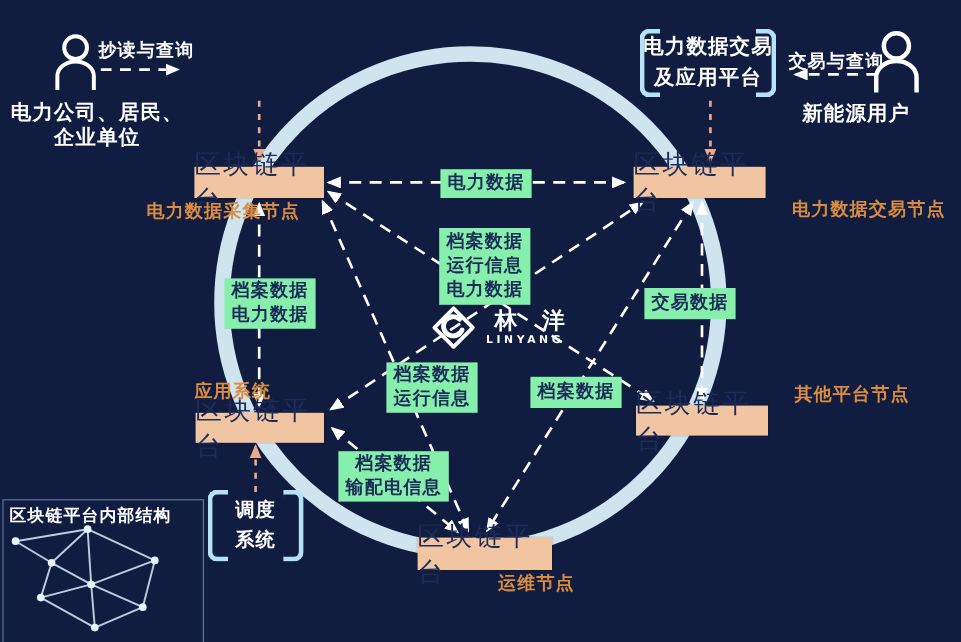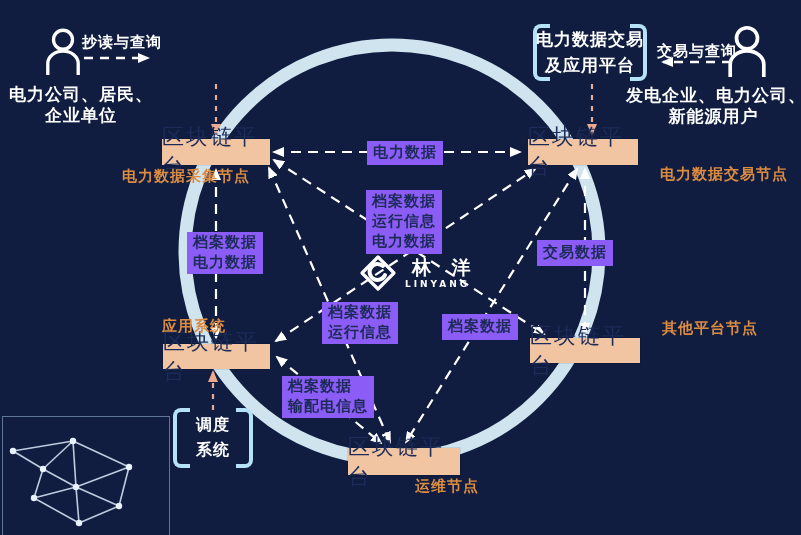--- a/index.html
+++ b/index.html
@@ -18,22 +18,22 @@
     background:#f2c5a2; color:#1c2b58; font-weight:normal; font-size:22px;
     letter-spacing:2px; box-shadow:0 0 0 1px rgba(0,0,0,.08);
   }
   
   .role {
     position:absolute; color:#db8c41; font-weight:bold; font-size:15px;
     letter-spacing:1px; white-space:nowrap;padding-left:48px;
   }
   
   .chip {
-    position:absolute; background:#8b5cf6; color:#1c2b58; font-weight:bold;
-    font-size:15px; line-height:1.33; text-align:left; padding:1px 6px;
+    position:absolute; background:#86efac; color:#1c2b58; font-weight:bold;
+    font-size:15px; line-height:1.33; text-align:center; padding:1px 6px;
     display:flex; flex-direction:column; justify-content:center;
     white-space:nowrap; letter-spacing:1px;
   }
   
   .bracket {
     position:absolute; display:flex; flex-direction:column; justify-content:center;
     align-items:center; text-align:center; font-weight:bold; color:#fff;
   }
   .bracket::before, .bracket::after {
     content:""; position:absolute; top:0; bottom:0; width:13px;
@@ -115,21 +115,20 @@
     <div>电力公司、居民、</div>
     <div>企业单位</div>
   </div>
   <div class="flow-label" style="left:82px;top:33px">抄读与查询</div>
 
   <svg class="abs" style="left:726px;top:24px" width="42" height="60" viewBox="-20 -2 40 56">
     <circle cx="0" cy="11" r="10" fill="none" stroke="#fff" stroke-width="3.5"></circle>
     <path d="M-16,48 V36 a16,13 0 0 1 32,0 V48" fill="none" stroke="#fff" stroke-width="3.5" stroke-linejoin="round"></path>
   </svg>
   <div class="actor-label" style="left:626px;top:85px;width:175px">
-    <div>发电企业、电力公司、</div>
     <div>新能源用户</div>
   </div>
   <div class="flow-label" style="left:657px;top:42px">交易与查询</div>
   <div class="bracket" style="left:533px;top:24px;width:114px;height:57px">
     <div class="ln">电力数据交易</div>
     <div class="ln">及应用平台</div>
   </div>
 
   <div class="bracket small" style="left:173px;top:408px;width:80px;height:60px">
     <div class="ln">调度</div>
@@ -174,20 +173,21 @@
       <path d="M0,-16 L16,0 L0,16 L-16,0 Z" fill="none" stroke="#fff" stroke-width="3.2" stroke-linejoin="round"></path>
       <path d="M5,-7 A8,8 0 1 0 7,2" fill="none" stroke="#fff" stroke-width="4" stroke-linecap="round"></path>
     </svg>
     <div class="logo-text">
       <div class="logo-name">林 洋</div>
       <div class="logo-sub">LINYANG</div>
     </div>
   </div>
 
   <div class="inset">
+    <div class="inset-title">区块链平台内部结构</div>
     <svg class="abs" style="left:0;top:20px" width="166" height="98" viewBox="0 0 166 98">
       <g stroke="rgba(220,235,250,0.85)" stroke-width="1.6">
         <line x1="10" y1="14" x2="40" y2="32"></line>
           <line x1="10" y1="14" x2="70" y2="4"></line>
         <line x1="40" y1="32" x2="70" y2="4"></line>
           <line x1="40" y1="32" x2="73" y2="50"></line>
         <line x1="40" y1="32" x2="31" y2="61"></line>
           <line x1="70" y1="4" x2="126" y2="30"></line>
         <line x1="70" y1="4" x2="73" y2="50"></line>
           <line x1="126" y1="30" x2="73" y2="50"></line>

